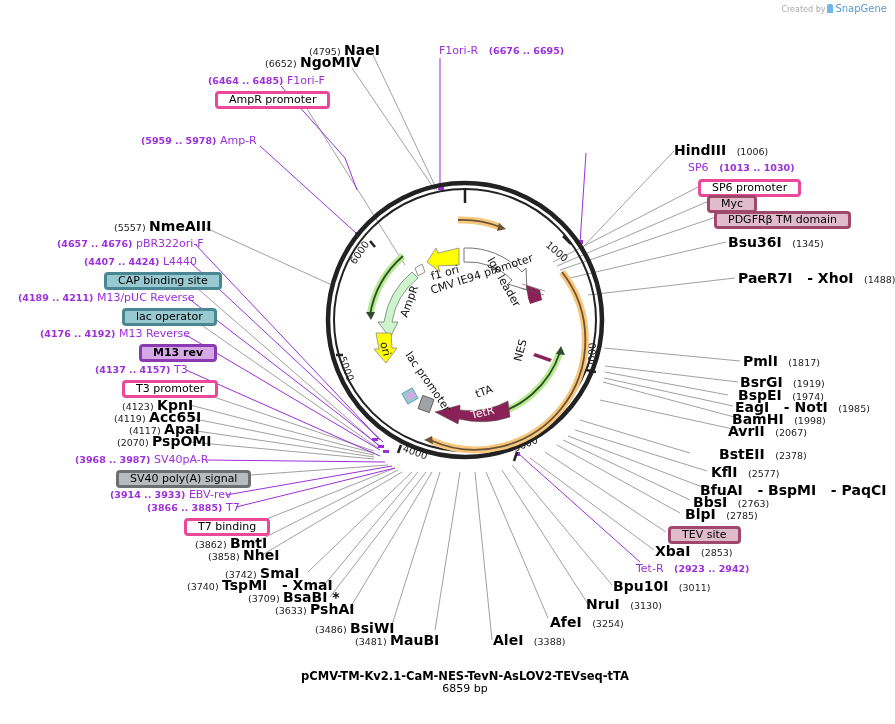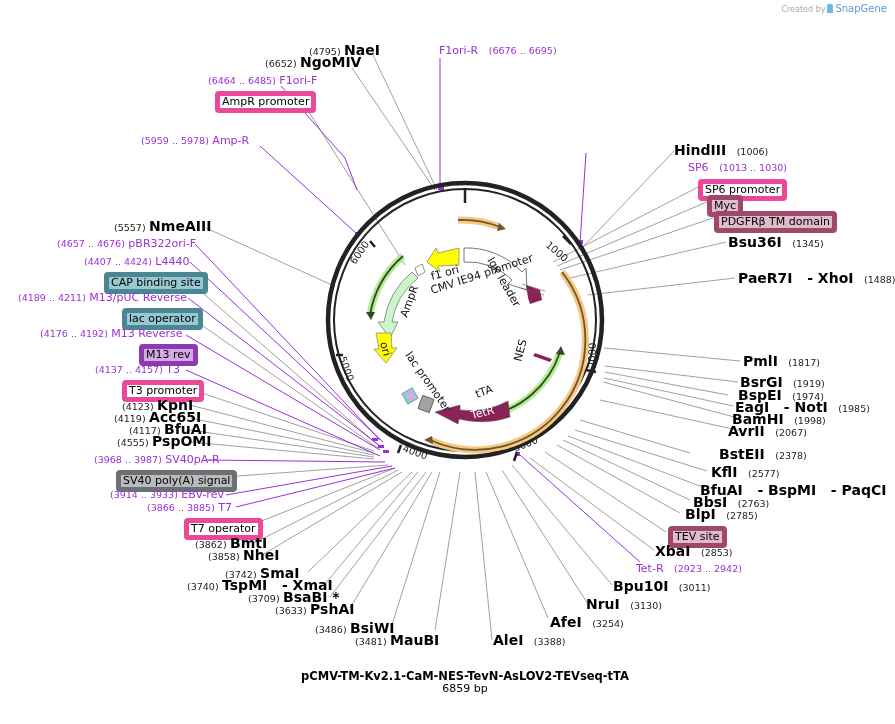--- a/index.html
+++ b/index.html
@@ -3,25 +3,25 @@
 <meta charset="utf-8">
 <style>
   html, body { margin: 0; padding: 0; background: #ffffff; }
   body { width: 895px; height: 724px; position: relative; overflow: hidden;
          font-family: "DejaVu Sans", sans-serif; }
   #map { position: absolute; left: 0; top: 0; width: 895px; height: 724px; }
   .lbl { position: absolute; white-space: nowrap; font-size: 11px; line-height: 13px; color: #000; }
   .enz { font-weight: bold; font-size: 14px; }
   .pos { font-size: 9.5px; color: #222; font-weight: normal; }
   .primer { color: #9b30d9; font-size: 11px; }
-  .primer .pos { color: #9b30d9; }
-  .box { border: 5px solid #ec4899; border-radius: 4px; padding: 0 2px; background: #fff; font-size: 11px; line-height: 12px; }
+  .primer .pos { color: #9b30d9; font-weight: bold; }
+  .box { border: 3px solid #ec4899; border-radius: 4px; padding: 0 11px; background: #fff; font-size: 11px; line-height: 12px; }
   .box.teal { background: #98c8d0; border-color: #4b8792; }
   .box.pink { background: #e0bccb; border-color: #a0486b; text-align: right; }
-  .box.violet { background: #d7a8e8; border-color: #8a3bb0; }
+  .box.violet { background: #d7a8e8; border-color: #8a3bb0; font-weight: bold; }
   .box.gray { background: #b8bcbf; border-color: #6c7073; }
   .title { position: absolute; left: 0; width: 930px; text-align: center; top: 669px; font-weight: bold; font-size: 11.5px; }
   .subtitle { position: absolute; left: 0; width: 930px; text-align: center; top: 682px; font-size: 11px; }
   .credit { position: absolute; right: 8px; top: 3px; font-size: 8px; color: #aaa; }
   .credit b { color: #5a9ad6; font-weight: normal; font-size: 10px; }
   .credit .logo { display: inline-block; width: 6px; height: 9px; background: #6fb6ea; border-radius: 2px 2px 0 0; vertical-align: -1px; margin: 0 2px; }
 </style>
 </head>
 <body>
 
@@ -218,27 +218,27 @@
 <div class="lbl primer" style="left:84px;top:255px"><span class="pos">(4407 .. 4424)</span> <span>L4440</span></div>
 <div class="lbl box teal" style="left:104px;top:272px">CAP binding site</div>
 <div class="lbl primer" style="left:18px;top:291px"><span class="pos">(4189 .. 4211)</span> <span>M13/pUC Reverse</span></div>
 <div class="lbl box teal" style="left:122px;top:308px">lac operator</div>
 <div class="lbl primer" style="left:40px;top:327px"><span class="pos">(4176 .. 4192)</span> <span>M13 Reverse</span></div>
 <div class="lbl box violet" style="left:139px;top:344px">M13 rev</div>
 <div class="lbl primer" style="left:95px;top:363px"><span class="pos">(4137 .. 4157)</span> <span>T3</span></div>
 <div class="lbl box" style="left:122px;top:380px">T3 promoter</div>
 <div class="lbl" style="left:122px;top:399px"><span class="pos">(4123)</span> <span class="enz">KpnI</span></div>
 <div class="lbl" style="left:114px;top:411px"><span class="pos">(4119)</span> <span class="enz">Acc65I</span></div>
-<div class="lbl" style="left:129px;top:423px"><span class="pos">(4117)</span> <span class="enz">BfuAI</span></div>
-<div class="lbl" style="left:117px;top:435px"><span class="pos">(4555)</span> <span class="enz">PspOMI</span></div>
-<div class="lbl primer" style="left:94px;top:453px"><span class="pos">(3968 .. 3987)</span> <span>SV40pA-R</span></div>
+<div class="lbl" style="left:129px;top:423px"><span class="pos">(4117)</span> <span class="enz">ApaI</span></div>
+<div class="lbl" style="left:117px;top:435px"><span class="pos">(2070)</span> <span class="enz">PspOMI</span></div>
+<div class="lbl primer" style="left:75px;top:453px"><span class="pos">(3968 .. 3987)</span> <span>SV40pA-R</span></div>
 <div class="lbl box gray" style="left:116px;top:470px">SV40 poly(A) signal</div>
 <div class="lbl primer" style="left:110px;top:488px"><span class="pos">(3914 .. 3933)</span> <span>EBV-rev</span></div>
 <div class="lbl primer" style="left:147px;top:501px"><span class="pos">(3866 .. 3885)</span> <span>T7</span></div>
-<div class="lbl box" style="left:184px;top:518px">T7 operator</div>
+<div class="lbl box" style="left:184px;top:518px">T7 binding</div>
 <div class="lbl" style="left:195px;top:537px"><span class="pos">(3862)</span> <span class="enz">BmtI</span></div>
 <div class="lbl" style="left:208px;top:549px"><span class="pos">(3858)</span> <span class="enz">NheI</span></div>
 <div class="lbl" style="left:225px;top:567px"><span class="pos">(3742)</span> <span class="enz">SmaI</span></div>
 <div class="lbl" style="left:187px;top:579px"><span class="pos">(3740)</span> <span class="enz" style="white-space:pre">TspMI   - XmaI</span></div>
 <div class="lbl" style="left:248px;top:591px"><span class="pos">(3709)</span> <span class="enz">BsaBI *</span></div>
 <div class="lbl" style="left:275px;top:603px"><span class="pos">(3633)</span> <span class="enz">PshAI</span></div>
 <div class="lbl" style="left:315px;top:622px"><span class="pos">(3486)</span> <span class="enz">BsiWI</span></div>
 <div class="lbl" style="left:355px;top:634px"><span class="pos">(3481)</span> <span class="enz">MauBI</span></div>
 
 <div class="title">pCMV-TM-Kv2.1-CaM-NES-TevN-AsLOV2-TEVseq-tTA</div>

